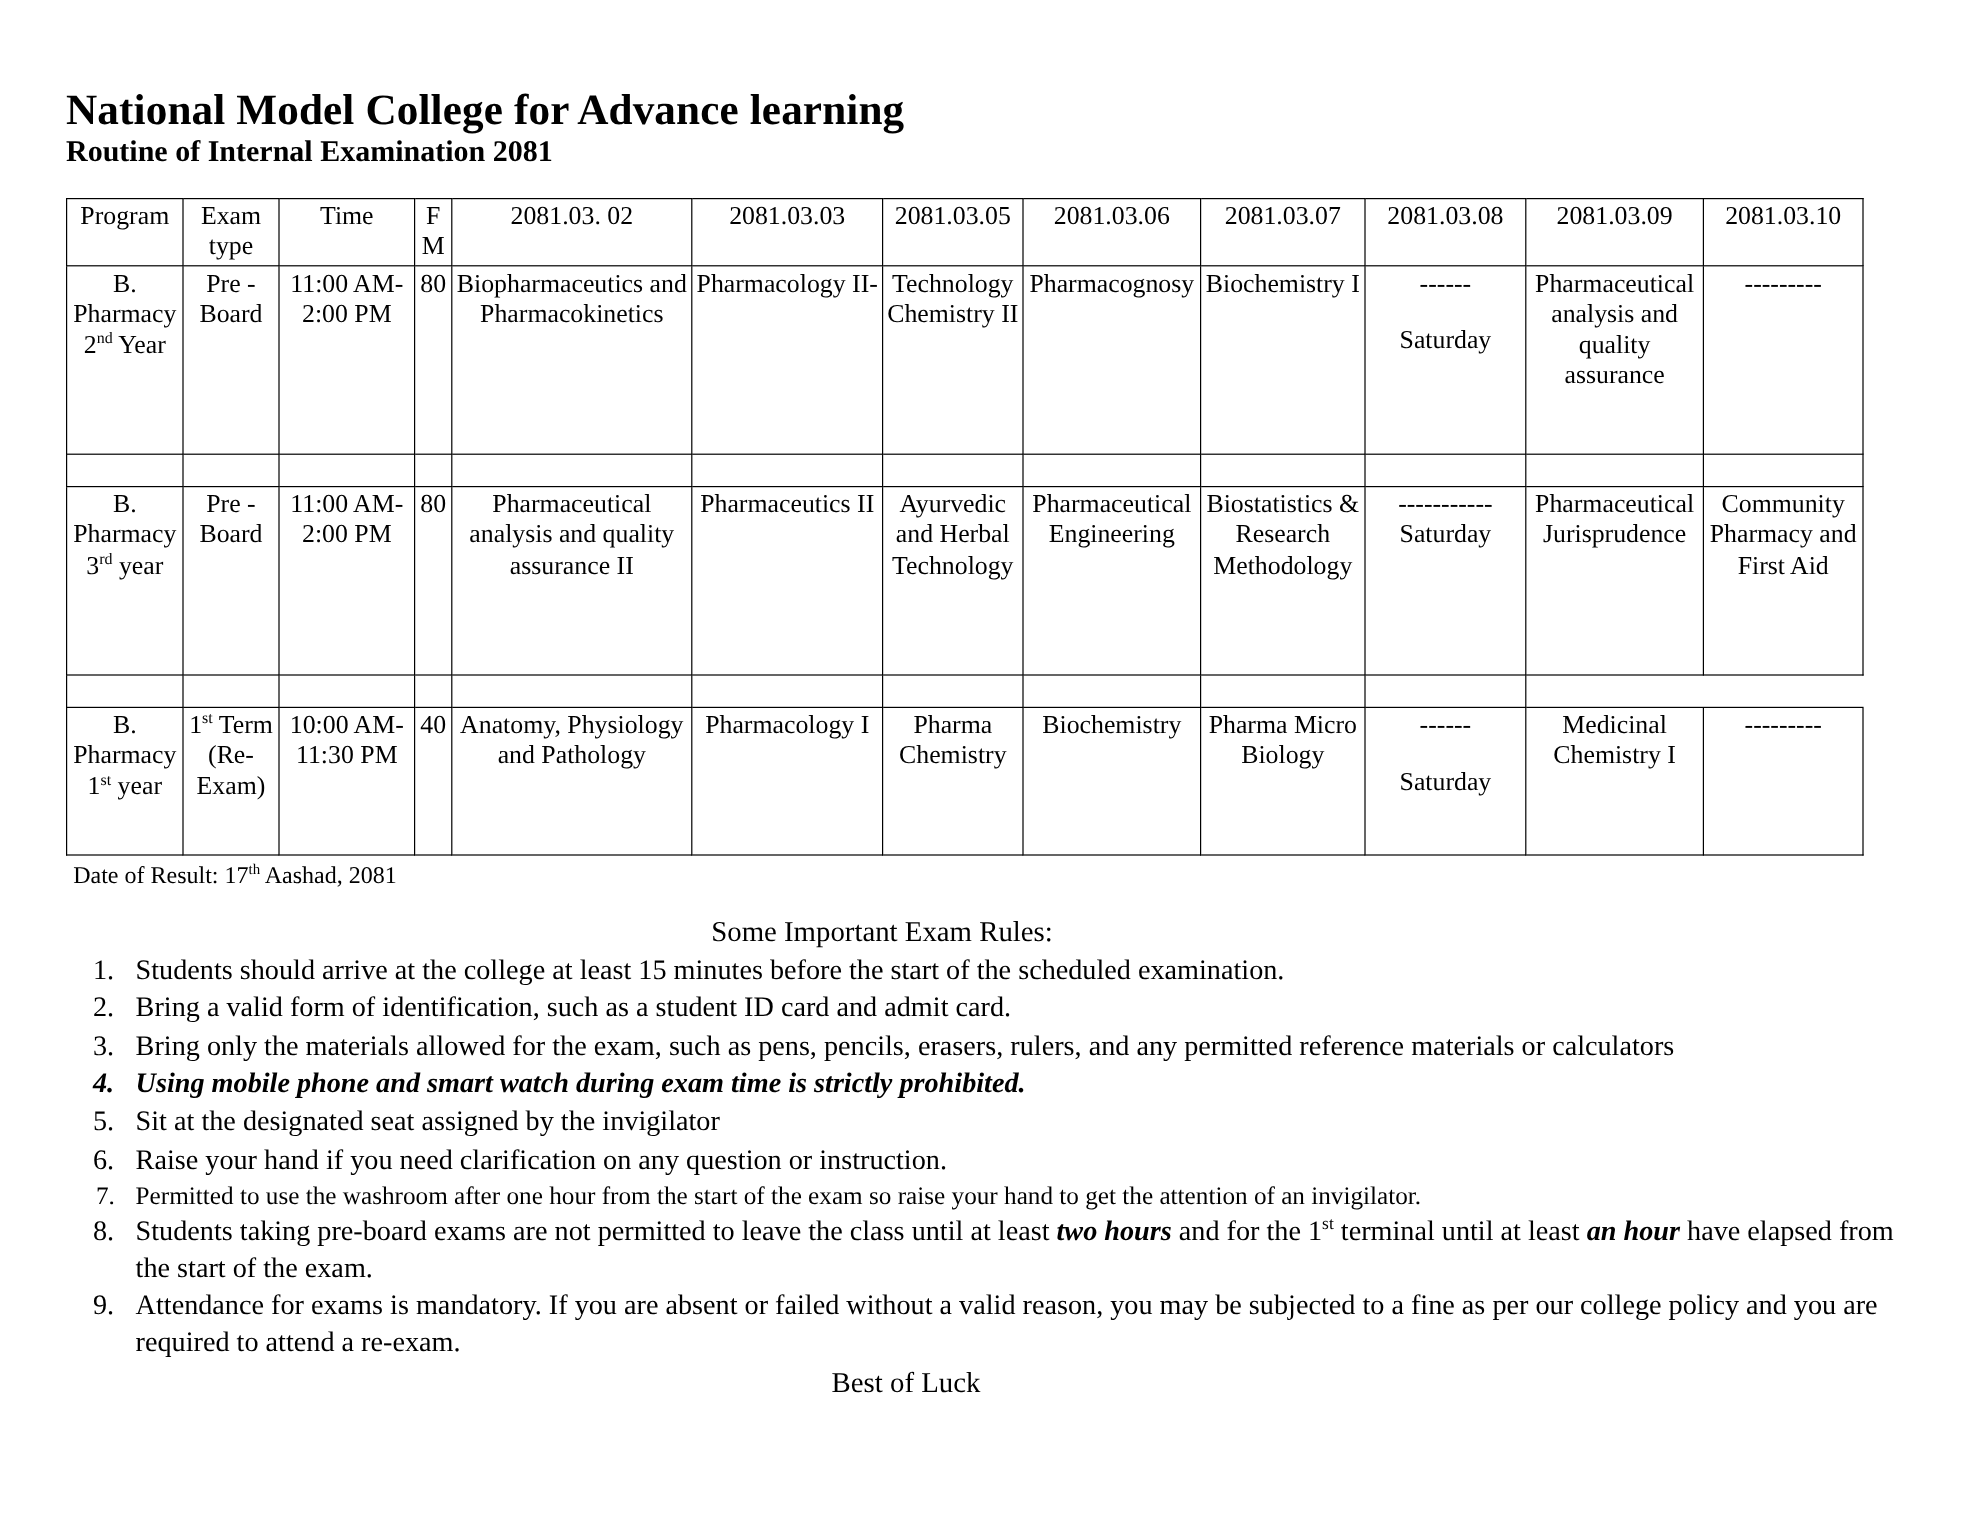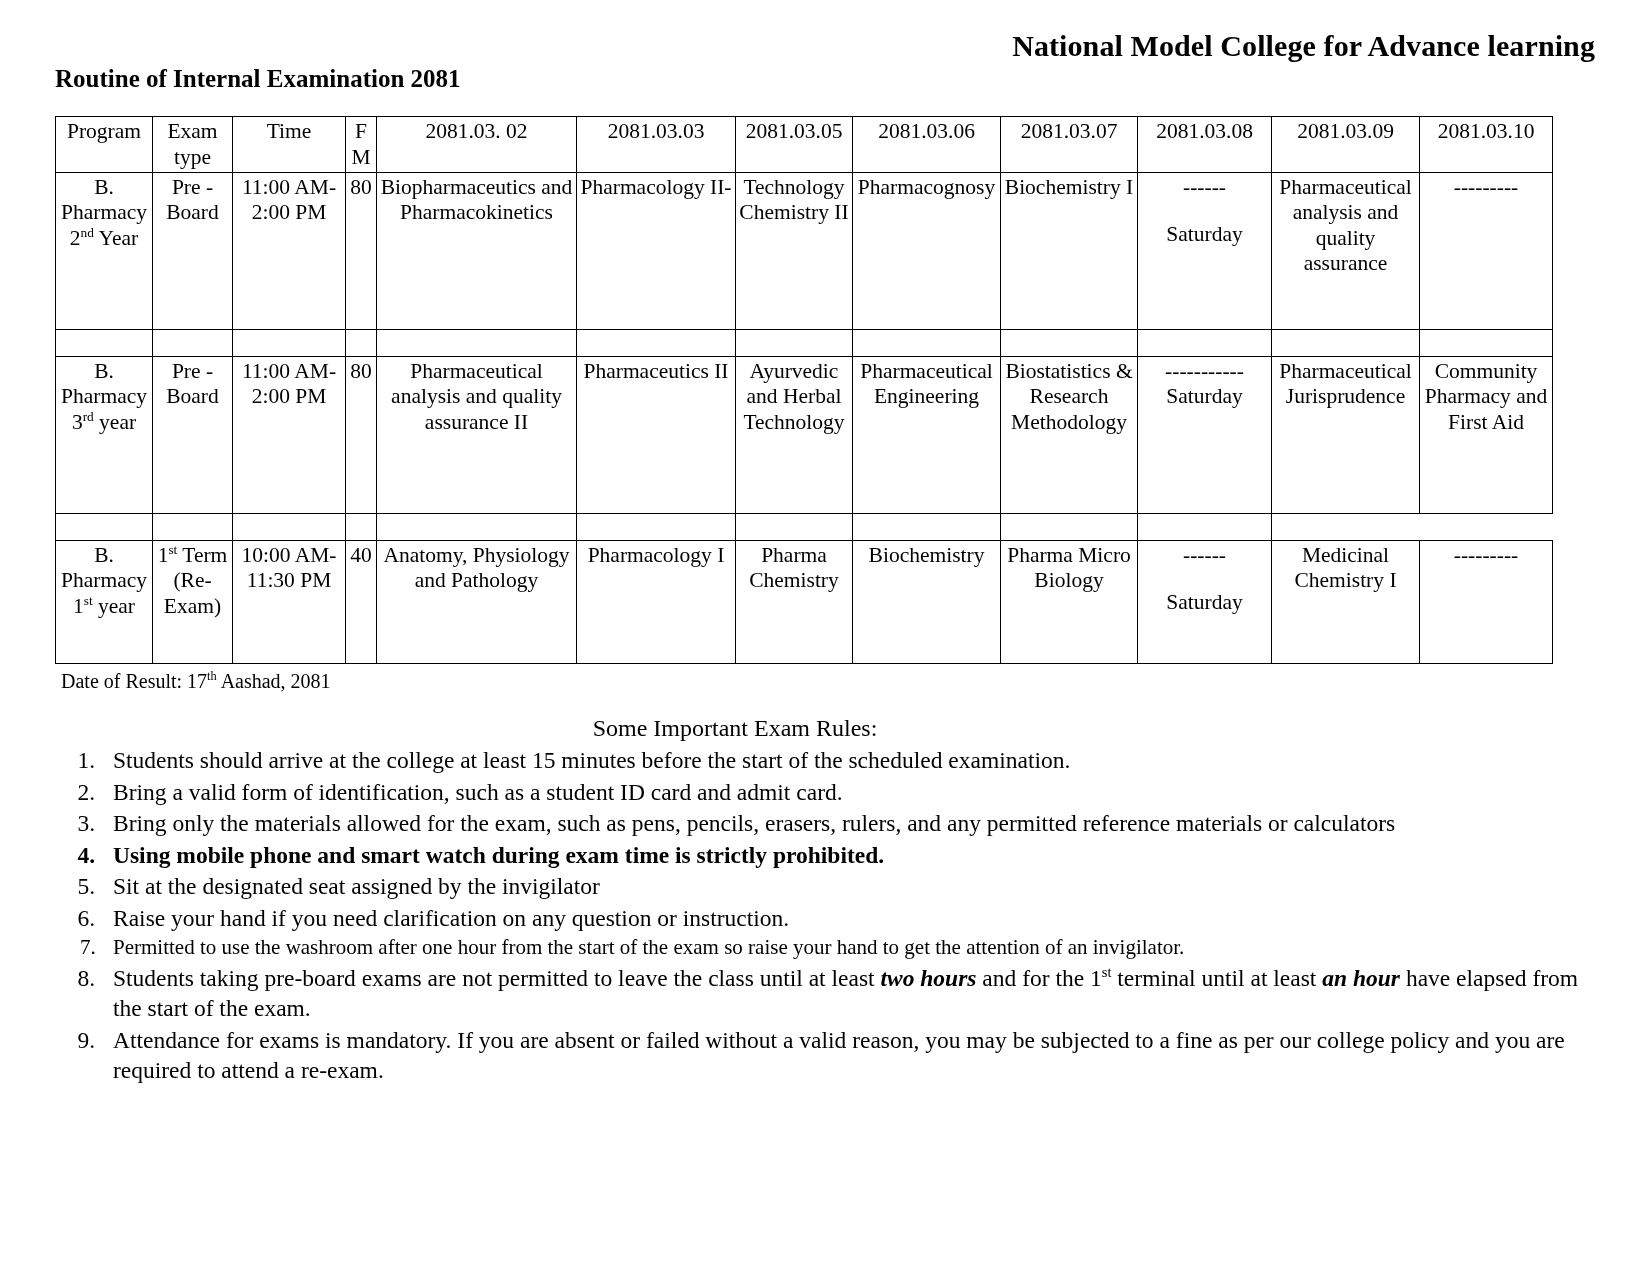--- a/index.html
+++ b/index.html
@@ -15,25 +15,25 @@
     overflow: hidden;
   }
   .page {
     position: relative;
     width: 1650px;
     height: 1275px;
     box-sizing: border-box;
     padding: 0 55px;
   }
   .doc-title {
-    text-align: right;
+    text-align: left;
     font-weight: bold;
-    font-size: 30px;
+    font-size: 36px;
     line-height: 1.12;
-    margin-top: 29px;
+    margin-top: 71px;
     letter-spacing: 0.1px;
   }
   .doc-subtitle {
     text-align: left;
     font-weight: bold;
     font-size: 25px;
     line-height: 1.15;
     margin-top: 2px;
     margin-bottom: 23px;
   }
@@ -106,21 +106,21 @@
   ol.rules {
     margin: 0;
     padding-left: 46px;
     font-size: 23.5px;
     line-height: 1.30;
   }
   ol.rules > li {
     margin-bottom: 1px;
     padding-left: 12px;
   }
-  ol.rules > li.bold-rule { font-weight: bold; }
+  ol.rules > li.bold-rule { font-weight: bold; font-style: italic; }
   ol.rules > li.small-rule { font-size: 21px; }
   .best-luck {
     text-align: center;
     font-size: 24px;
     margin-top: 5px;
     padding-right: 140px;
   }
   b { font-weight: bold; font-style: italic; }
 </style>
 </head>
@@ -271,14 +271,15 @@
     <li>Bring a valid form of identification, such as a student ID card and admit card.</li>
     <li>Bring only the materials allowed for the exam, such as pens, pencils, erasers, rulers, and any permitted reference materials or calculators</li>
     <li class="bold-rule">Using mobile phone and smart watch during exam time is strictly prohibited.</li>
     <li>Sit at the designated seat assigned by the invigilator</li>
     <li>Raise your hand if you need clarification on any question or instruction.</li>
     <li class="small-rule">Permitted to use the washroom after one hour from the start of the exam so raise your hand to get the attention of an invigilator.</li>
     <li><span>Students taking pre-board exams are not permitted to leave the class until at least </span><b>two hours</b><span> and for the 1</span><sup>st</sup><span> terminal until at least </span><b>an hour</b><span> have elapsed from the start of the exam.</span></li>
     <li>Attendance for exams is mandatory. If you are absent or failed without a valid reason, you may be subjected to a fine as per our college policy and you are required to attend a re-exam.</li>
   </ol>
 
+  <div class="best-luck">Best of Luck</div>
 
 </div>
 
 </body></html>

